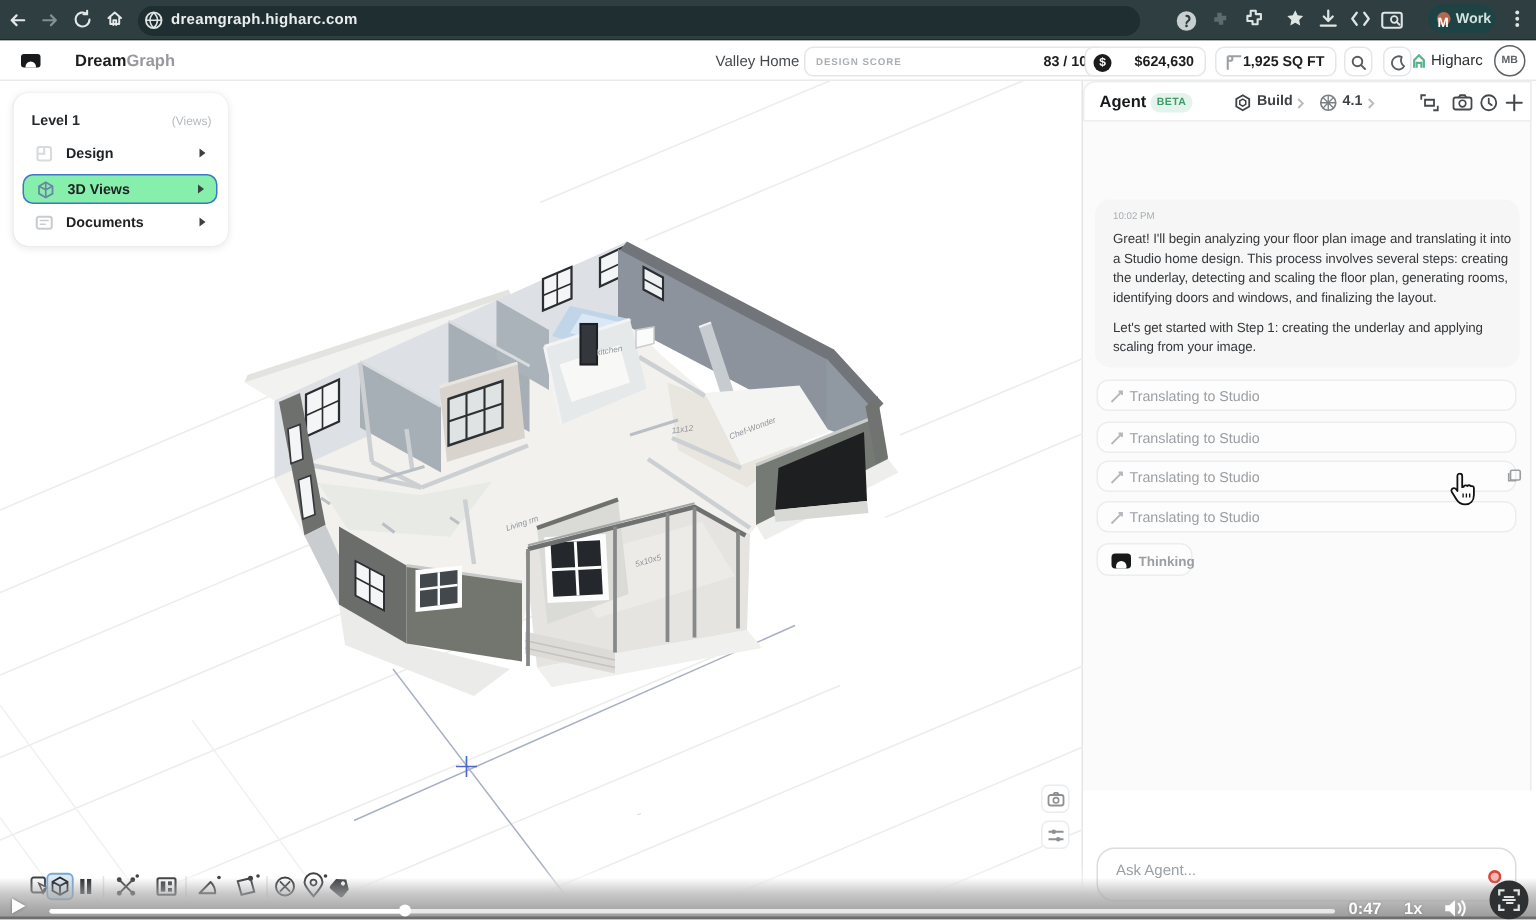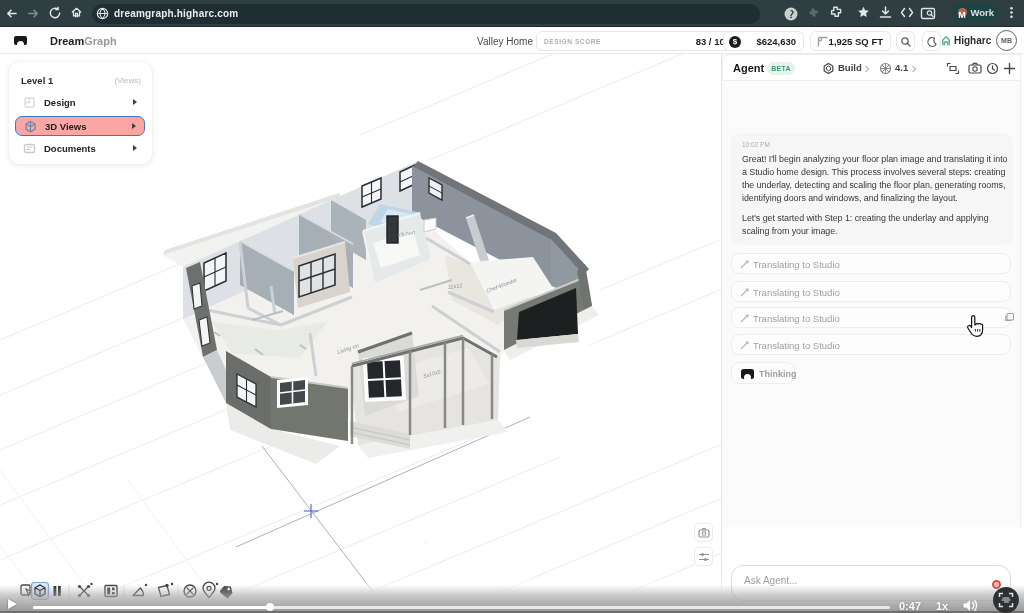--- a/index.html
+++ b/index.html
@@ -25,32 +25,32 @@
 #dscore { left:536px; width:202px; }
 #dscore .lab { position:absolute; left:7px; top:6px; font-size:6.5px; letter-spacing:.6px; color:#aaafb3; font-weight:bold; }
 #dscore .val { position:absolute; right:7px; top:4px; font-size:9.5px; font-weight:bold; color:#1a1c1d; }
 #price { left:723px; width:81px; }
 #price .ic { position:absolute; left:5px; top:3.5px; width:12px; height:12px; border-radius:50%; background:#191b1d; color:#fff; font-size:8px; font-weight:bold; text-align:center; line-height:12px; }
 #price .v { position:absolute; right:7px; top:4px; font-size:9.5px; font-weight:bold; color:#1a1c1d; }
 #sqft { left:810px; width:81px; }
 #sqft .v { position:absolute; right:7px; top:4px; font-size:9.5px; font-weight:bold; color:#1a1c1d; }
 #srch { left:896px; width:19px; }
 #moon { left:922px; width:19px; }
-#higharc { position:absolute; left:954px; top:8px; font-size:10px; font-weight:bold; color:#2a2d2f; }
+#higharc { position:absolute; left:954px; top:8px; font-size:10px; font-weight:normal; color:#2a2d2f; }
 #avatar { position:absolute; left:996px; top:3px; width:21px; height:21px; border-radius:50%; border:1.5px solid #5d6163; color:#5d6163; font-size:7px; font-weight:bold; text-align:center; line-height:19px; background:#fff; }
 
 #canvas { position:absolute; left:0; top:54px; width:722px; height:559px; background:#fff; border-right:1px solid #e4e5e6; }
 
 #lpanel { position:absolute; left:9px; top:8px; width:143px; height:102px; background:#fff; border-radius:10px; box-shadow:0 1px 6px rgba(0,0,0,.10), 0 0 1px rgba(0,0,0,.08); }
 #lpanel .hd { position:absolute; left:12px; top:13px; font-size:9.5px; font-weight:bold; color:#26292b; }
 #lpanel .views { position:absolute; right:11px; top:14px; font-size:8px; color:#b6babd; }
 .lrow { position:absolute; left:6px; width:130px; height:20px; }
 .lrow .txt { position:absolute; left:29px; top:4px; font-size:9.5px; font-weight:bold; color:#202325; }
 .lrow .arr { position:absolute; right:8px; top:5.5px; width:0; height:0; border-left:4px solid #3c4043; border-top:3.5px solid transparent; border-bottom:3.5px solid transparent; }
-#row3d { top:54px; background:#fca5a5; border:1.5px solid #3d78c8; border-radius:7px; }
+#row3d { top:54px; background:#86efac; border:1.5px solid #3d78c8; border-radius:7px; }
 
 .cbtn { position:absolute; width:19px; height:19px; background:#fff; border:1px solid #ececec; border-radius:5px; }
 
 #toolbar { position:absolute; left:0; bottom:0; width:722px; height:36px; background:linear-gradient(180deg, rgba(255,255,255,0) 0%, #ffffff 55%); }
 
 #agent { position:absolute; left:722px; top:54px; width:299px; height:473px; background:#fbfbfb; border-right:1px solid #ececec; }
 #aghead { position:absolute; left:0; top:0; width:299px; height:27px; background:#fff; border:1px solid #eeeeee; border-top-left-radius:8px; }
 #aghead .t { position:absolute; left:10px; top:7px; font-size:11px; font-weight:bold; color:#17191a; }
 #beta { position:absolute; left:44px; top:7px; width:28px; height:13px; background:#e4f3eb; border-radius:7px; color:#3e9e68; font-size:7px; font-weight:bold; text-align:center; line-height:13px; letter-spacing:.3px; }
 #aghead .mid { position:absolute; left:100px; top:7px; font-size:9.5px; color:#3f4245; font-weight:bold; }

